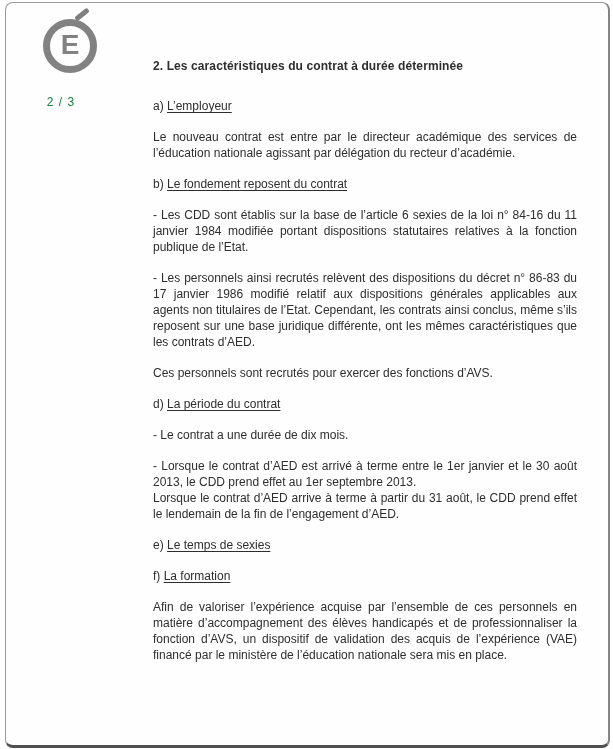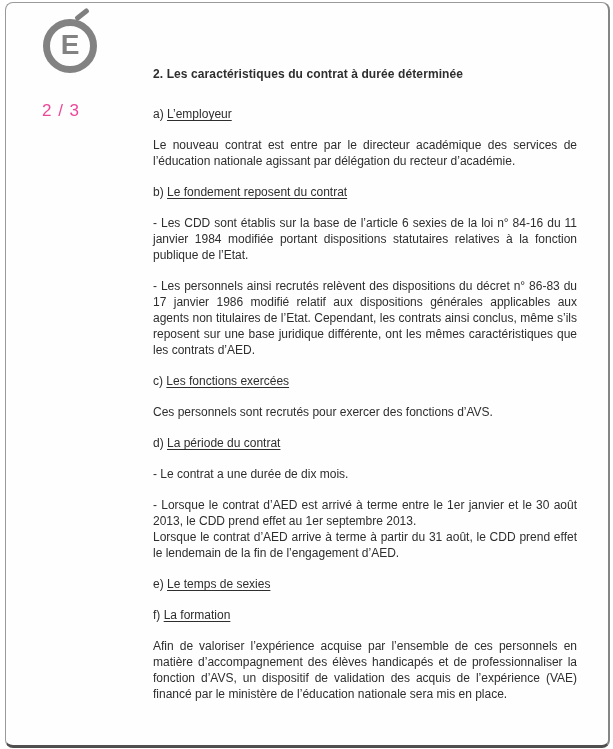--- a/index.html
+++ b/index.html
@@ -59,39 +59,39 @@
   }
   .logo-letter {
     font-size: 28px;
     font-weight: bold;
     color: #828282;
     line-height: 1;
     letter-spacing: 0;
     transform: translateY(-1px);
   }
   .page-number {
-    margin-top: 28px;
+    margin-top: 22px;
     margin-left: -18px;
-    font-size: 17px;
-    color: #ec4899;
+    font-size: 12px;
+    color: #15803d;
     letter-spacing: 1px;
   }
   
   .doc-column {
     position: absolute;
     left: 153px;
     top: 50px;
     width: 424px;
     color: #2e2e2e;
     font-size: 12px;
     line-height: 16px;
   }
   .doc-heading {
     font-weight: bold;
-    margin: 16px 0 24px 0;
+    margin: 8px 0 24px 0;
     letter-spacing: 0.1px;
   }
   .section-head {
     margin: 15px 0;
   }
   .section-title {
     text-decoration: underline;
     text-underline-offset: 2px;
     margin-top: 44px;
   }
@@ -132,23 +132,20 @@
     <div class="section-head">
       <span>b) </span><span class="section-title">Le fondement reposent du contrat</span>
     </div>
     <div>
             <p class="para">- Les CDD sont établis sur la base de l’article 6 sexies de la loi n° 84-16 du 11 janvier 1984 modifiée portant dispositions statutaires relatives à la fonction publique de l’Etat.</p>
             <p class="para">- Les personnels ainsi recrutés relèvent des dispositions du décret n° 86-83 du 17 janvier 1986 modifié relatif aux dispositions générales applicables aux agents non titulaires de l’Etat. Cependant, les contrats ainsi conclus, même s’ils reposent sur une base juridique différente, ont les mêmes caractéristiques que les contrats d’AED.</p>
           </div>
   </div>
 
   <div class="section">
-    <div class="section-head">
-      <span>c) </span><span class="section-title">Les fonctions exercées</span>
-    </div>
     <div>
             <p class="para">Ces personnels sont recrutés pour exercer des fonctions d’AVS.</p>
           </div>
   </div>
 
   <div class="section">
     <div class="section-head">
       <span>d) </span><span class="section-title">La période du contrat</span>
     </div>
     <div>

